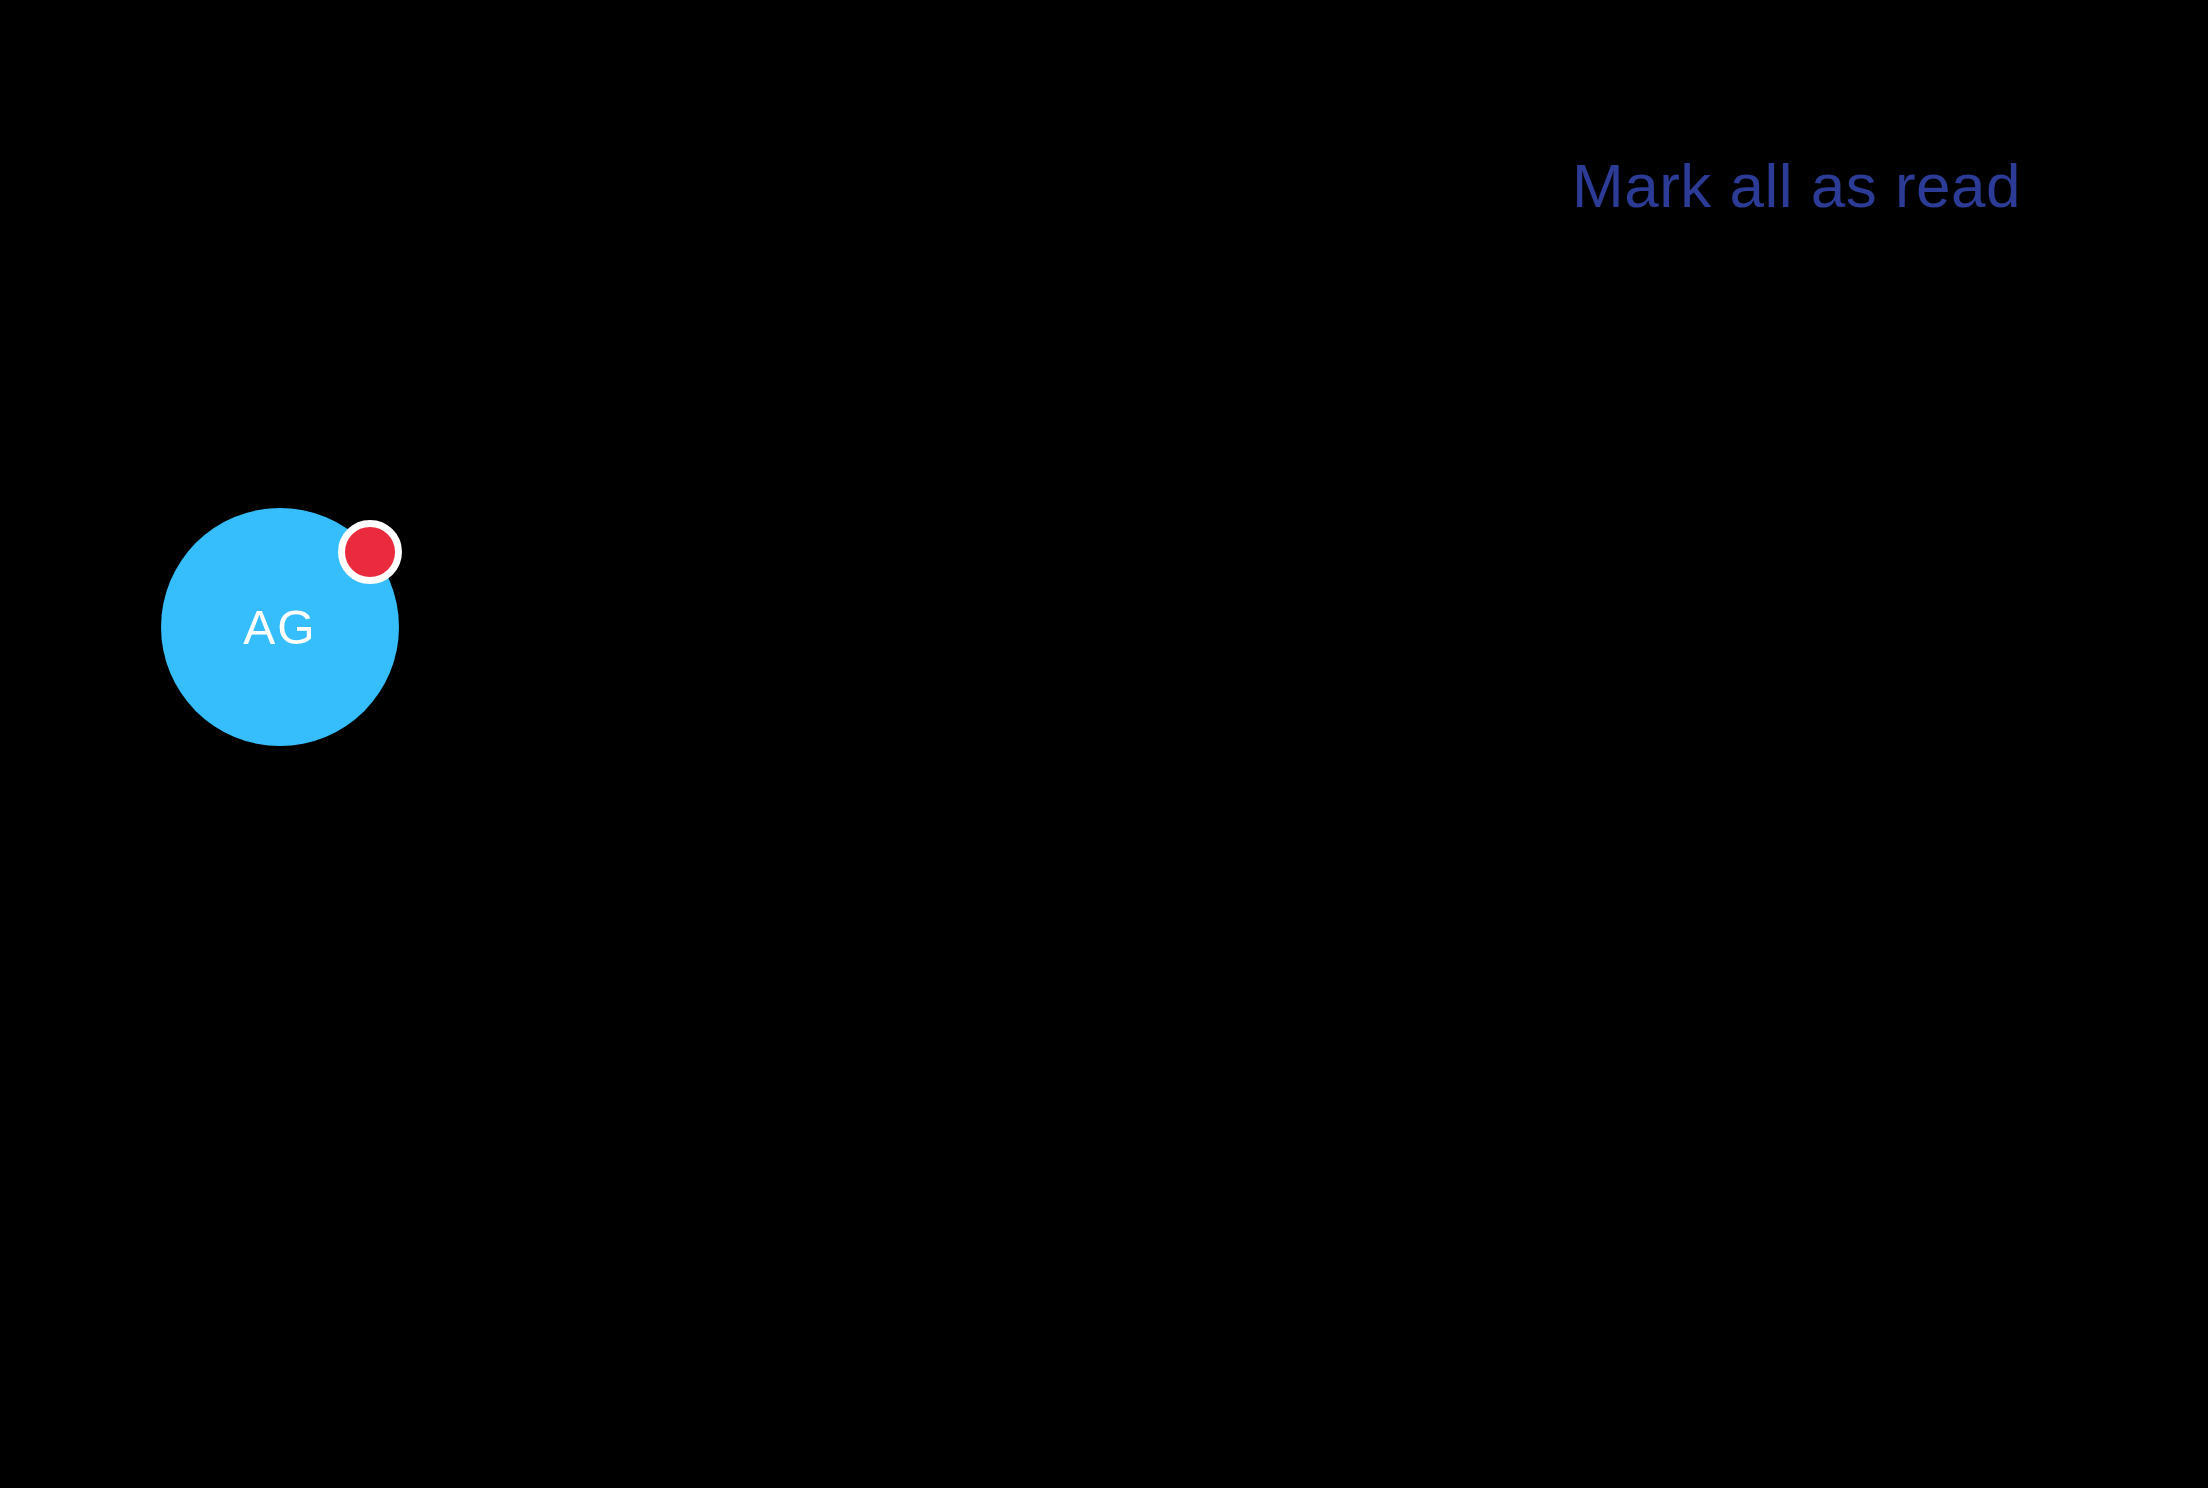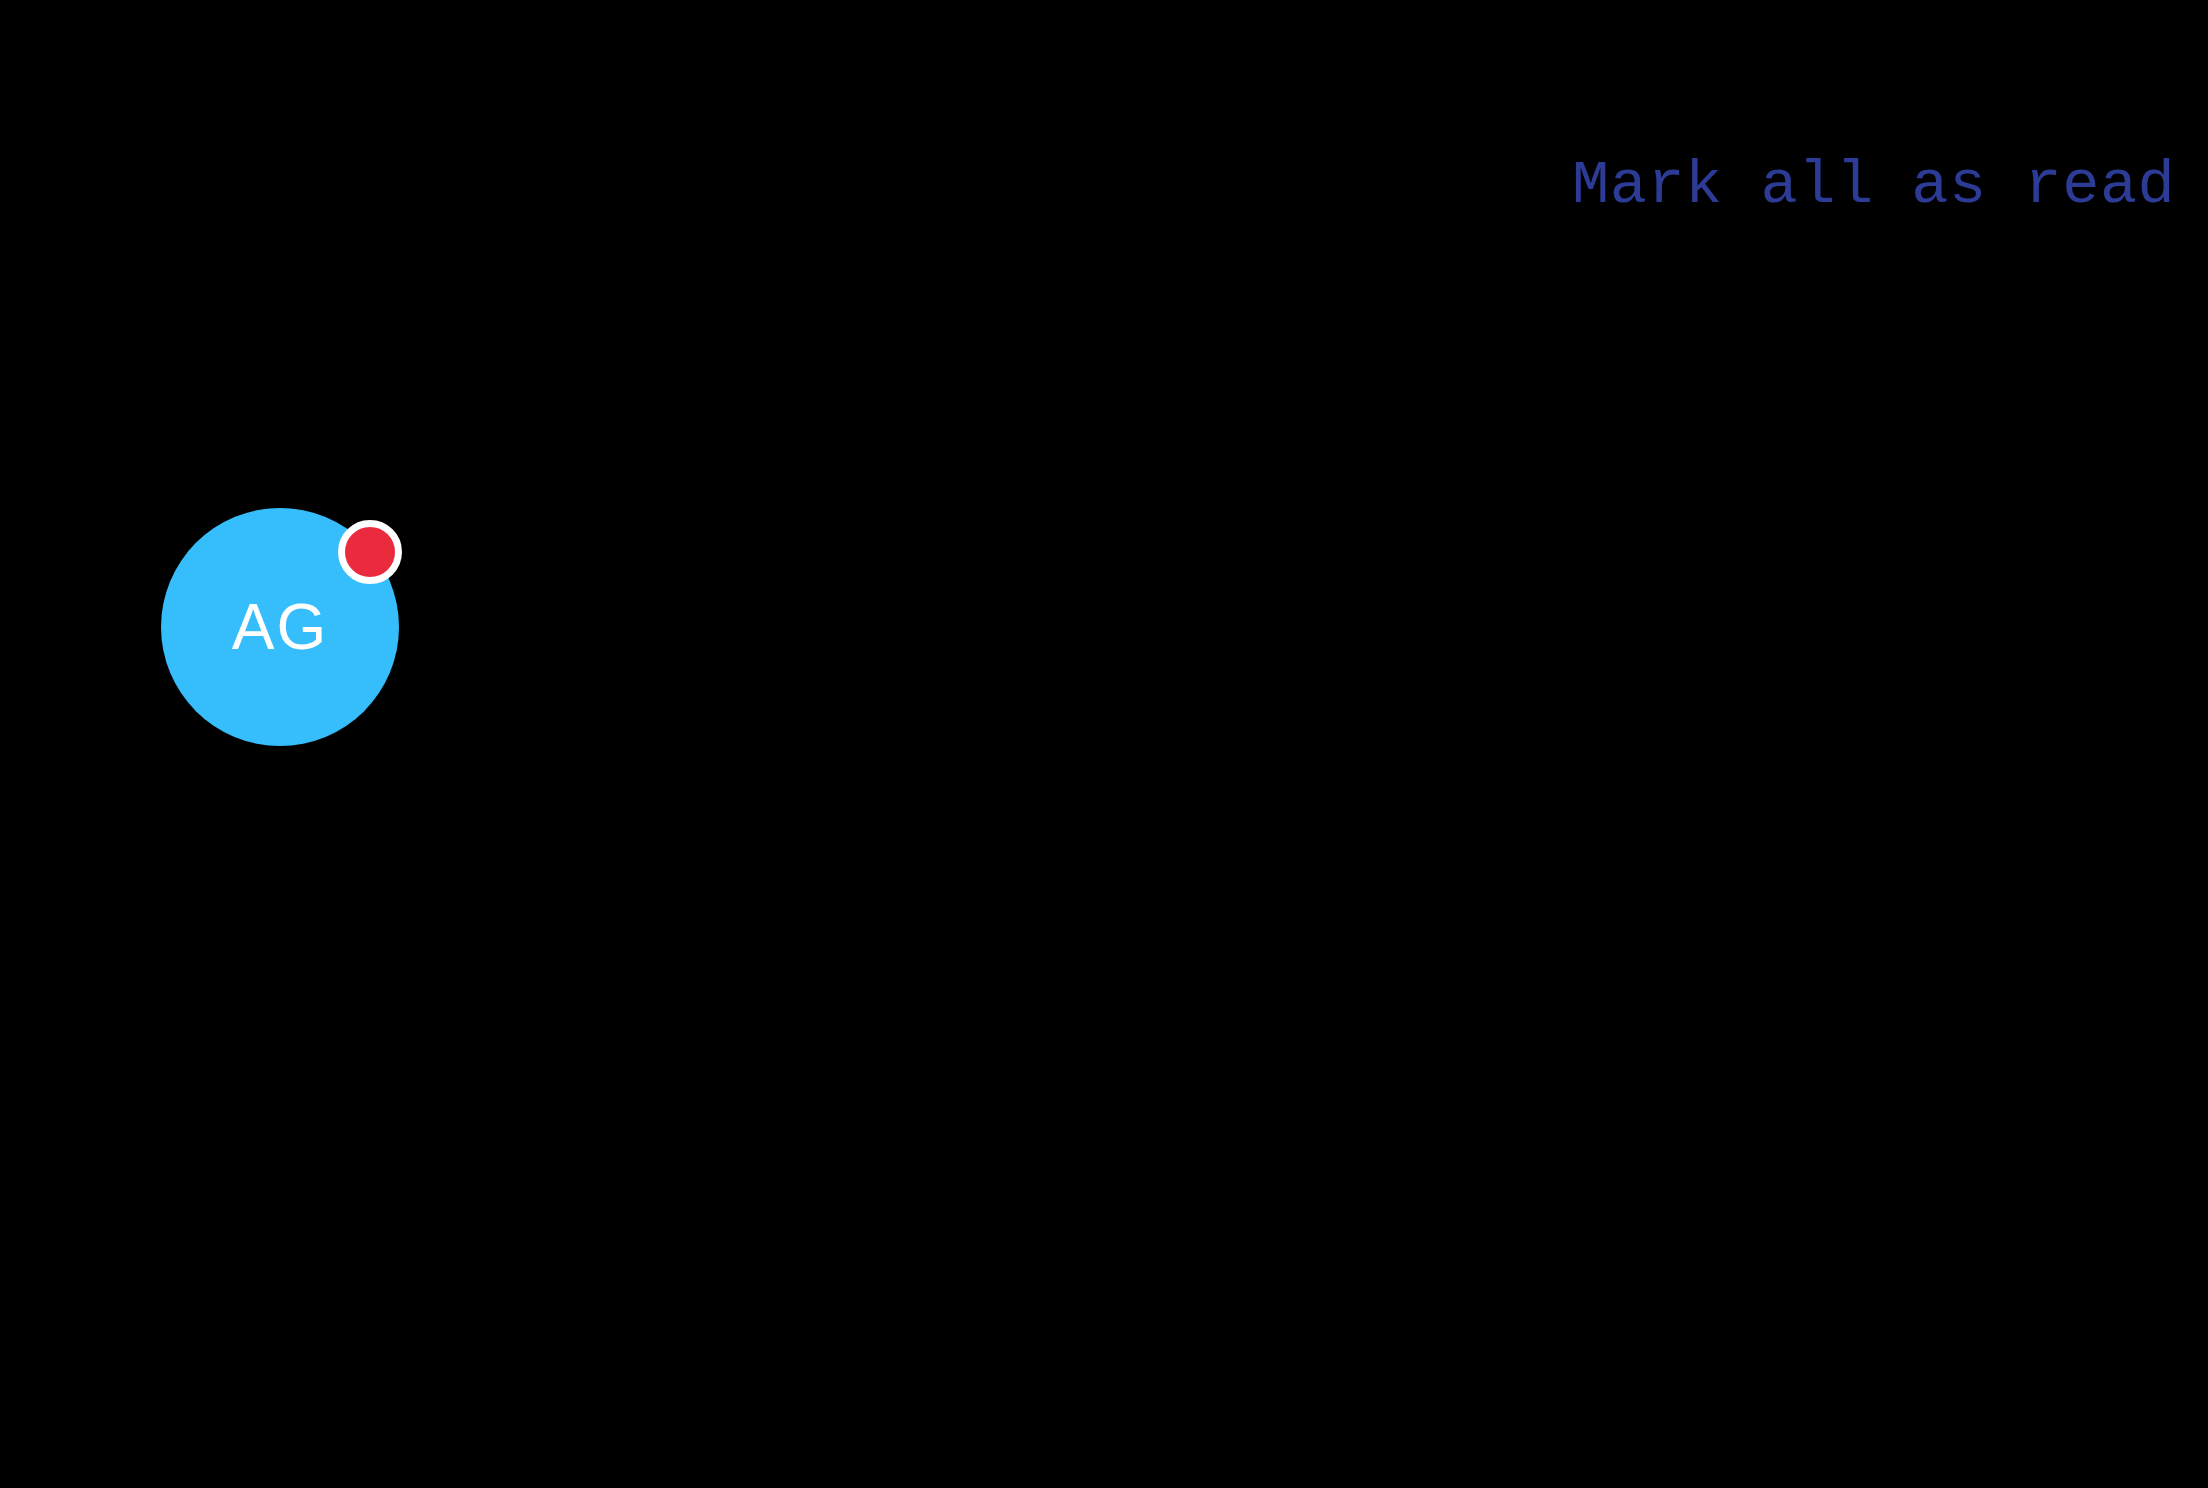--- a/index.html
+++ b/index.html
@@ -18,42 +18,42 @@
   .mark-all {
     position: absolute;
     left: 1572px;
     top: 155px;
     font-size: 62px;
     line-height: 1;
     letter-spacing: 0.5px;
     color: var(--link-color, #2C3B95);
     text-decoration: none;
     cursor: pointer;
-    font-family: Liberation Mono, monospace;
+    font-family: Liberation Sans, sans-serif;
   }
   .notification-row {
     position: absolute;
     left: 0;
     top: 0;
   }
   .avatar {
     position: absolute;
     left: 161px;
     top: 508px;
     width: 238px;
     height: 238px;
     border-radius: 50%;
     background: var(--avatar-bg, #35BEFB);
     display: flex;
     align-items: center;
     justify-content: center;
   }
   .initials {
     color: var(--avatar-text, #FFFFFF);
-    font-size: 64px;
+    font-size: 48px;
     letter-spacing: 2px;
     font-family: "Liberation Sans", sans-serif;
     user-select: none;
   }
   .badge {
     position: absolute;
     left: 177px;
     top: 12px;
     width: 50px;
     height: 50px;

